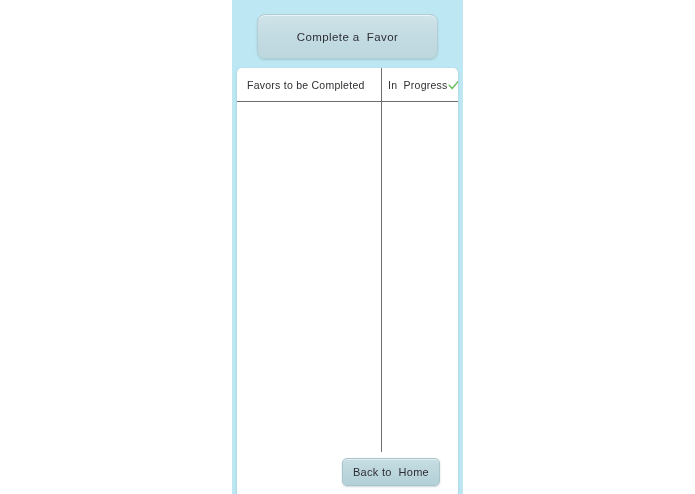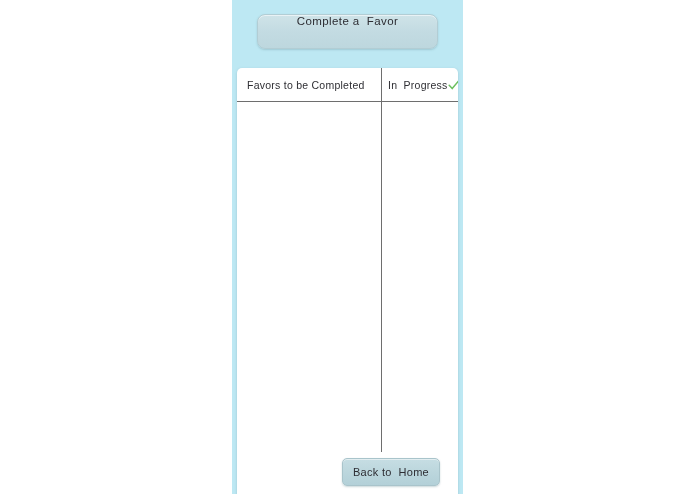--- a/index.html
+++ b/index.html
@@ -28,27 +28,27 @@
     height: 494px;
     background: #bde8f3;
   }
 
   
   #complete-favor-button {
     position: absolute;
     left: 257px;
     top: 14px;
     width: 181px;
-    height: 35px;
+    height: 45px;
     border-radius: 8px;
     border: 1px solid #b2cdd4;
     background: linear-gradient(to bottom, #cfe3e8 0%, #c3dbe2 50%, #bdd7de 100%);
     box-shadow: 0 1px 2px rgba(90,130,140,0.30), inset 0 1px 0 rgba(255,255,255,0.55);
     display: flex;
-    align-items: flex-start;
+    align-items: center;
     justify-content: center;
     box-sizing: border-box;
     cursor: pointer;
   }
 
   #complete-favor-button .btn-label {
     font-size: 11.5px;
     color: #2d2d33;
     letter-spacing: 0.4px;
     white-space: pre;

